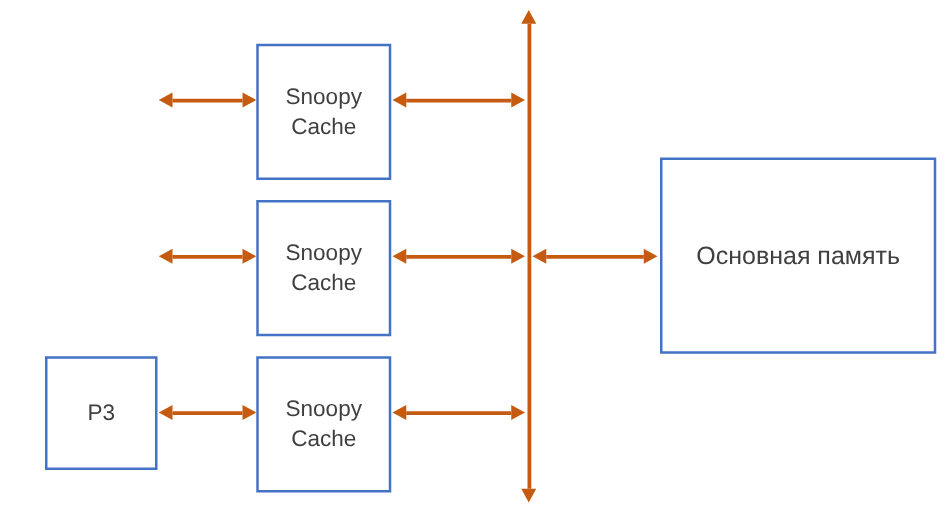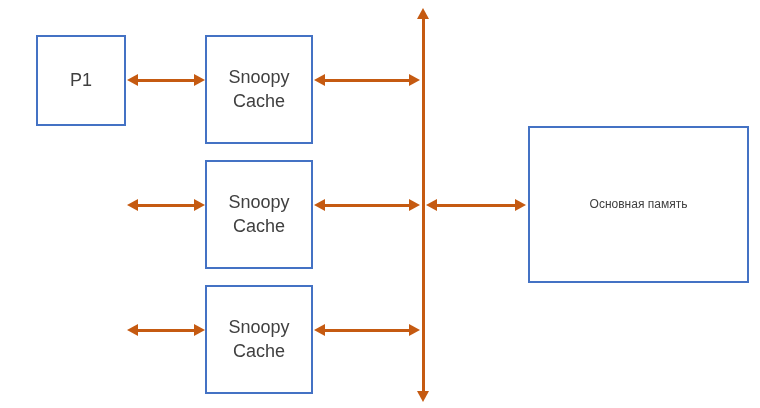--- a/index.html
+++ b/index.html
@@ -28,21 +28,21 @@
     align-items: center;
     justify-content: center;
     text-align: center;
     color: var(--text);
     font-size: 18px;
     line-height: 1.3;
   }
 
   .pbox  { left: 36px;  width: 90px;  height: 91px; }
   .cbox  { left: 205px; width: 108px; height: 109px; padding: 0 8px; }
-  .mbox  { left: 528px; top: 126px; width: 221px; height: 157px; font-size: 12px; }
+  .mbox  { left: 528px; top: 126px; width: 221px; height: 157px; font-size: 20px; }
 
   .row1 { top: 35px; }
   .row2 { top: 160px; }
   .row3 { top: 285px; }
 
   
   .arrow-h {
     position: absolute;
     height: 12px;
     display: flex;
@@ -96,23 +96,20 @@
     border-left: 6px solid transparent;
     border-right: 6px solid transparent;
     border-top: 11px solid var(--orange);
   }
 </style>
 </head>
 <body>
 
 <div class="canvas">
 
-  <div class="box pbox row1">
-    <span>P1</span>
-  </div>
   <div class="arrow-h a-pc ar1">
     <span class="head-l"></span>
     <span class="shaft"></span>
     <span class="head-r"></span>
   </div>
   <div class="box cbox row1">
     <span>Snoopy Cache</span>
   </div>
   <div class="arrow-h a-cb ar1">
     <span class="head-l"></span>
@@ -127,20 +124,23 @@
   </div>
   <div class="box cbox row2">
     <span>Snoopy Cache</span>
   </div>
   <div class="arrow-h a-cb ar2">
     <span class="head-l"></span>
     <span class="shaft"></span>
     <span class="head-r"></span>
   </div>
 
+  <div class="box pbox row3">
+    <span>P3</span>
+  </div>
   <div class="arrow-h a-pc ar3">
     <span class="head-l"></span>
     <span class="shaft"></span>
     <span class="head-r"></span>
   </div>
   <div class="box cbox row3">
     <span>Snoopy Cache</span>
   </div>
   <div class="arrow-h a-cb ar3">
     <span class="head-l"></span>

